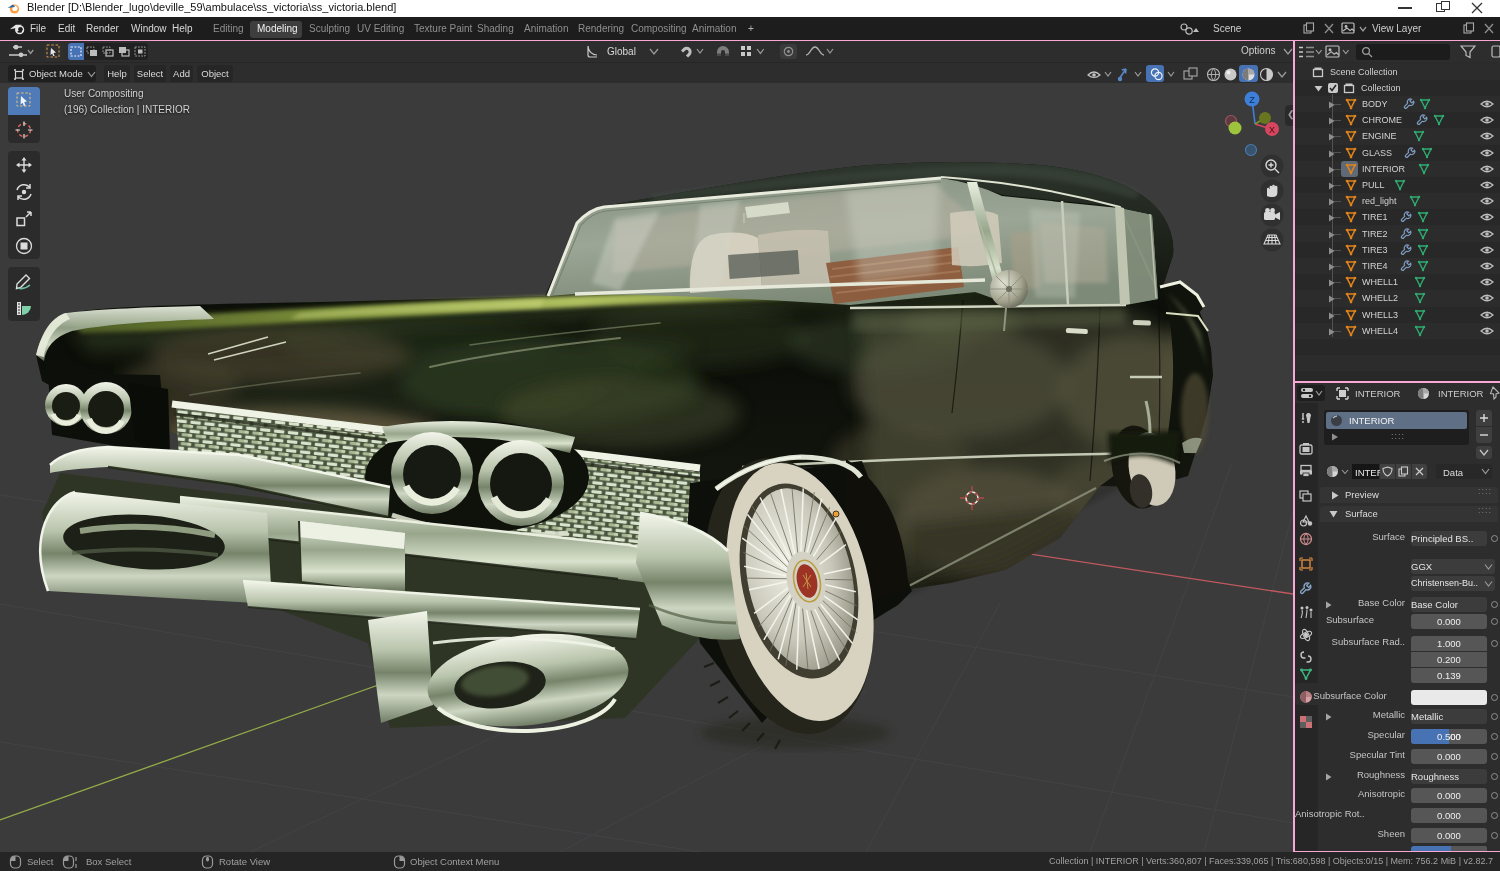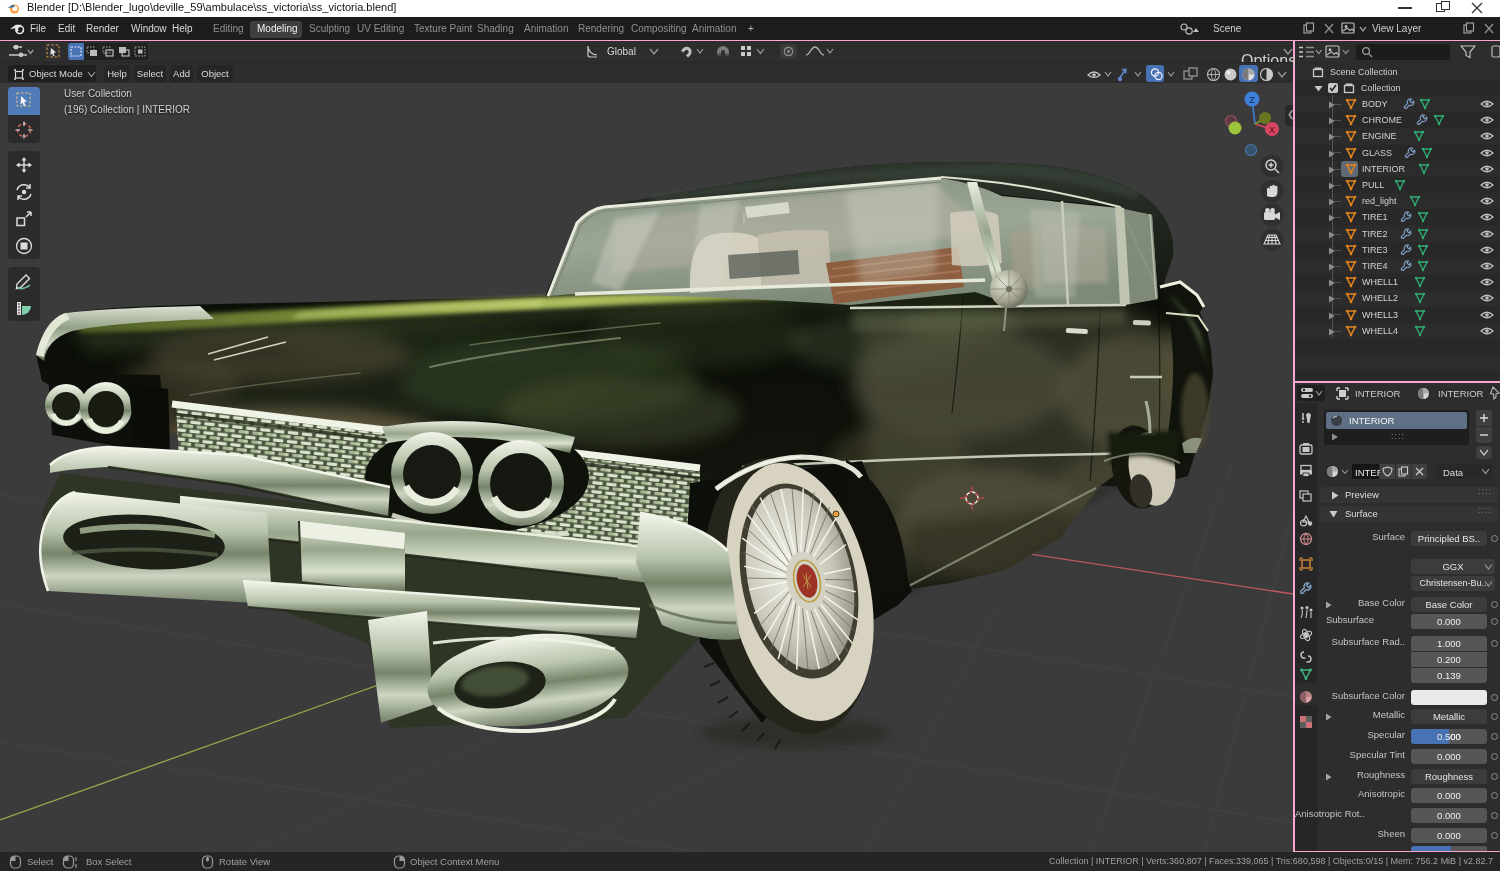--- a/index.html
+++ b/index.html
@@ -29,21 +29,21 @@
 #outbody{left:1295px;top:62px;width:205px;height:319px;background:#2b2b2b;overflow:hidden;}
 #props{left:1295px;top:383px;width:205px;height:468px;background:#2d2d2d;overflow:hidden;}
 #statusbar{left:0;top:852px;width:1500px;height:19px;background:#252525;}
 .sb{font-size:9.5px;color:#a0a0a0;top:4px;}
 .orow{left:0;width:205px;height:16px;}
 .olab{font-size:9px;color:#d2d2d2;top:3px;}
 .plab{font-size:9.5px;color:#c5c5c5;top:2.5px;}
 .pfield{background:#565656;border-radius:3px;height:15px;color:#eeeeee;font-size:9.5px;
   text-align:center;line-height:15px;}
 .pmenu{background:#3c3c3c;border-radius:3px;height:15px;color:#e6e6e6;font-size:9.5px;
-  text-align:center;line-height:15px;}
+  text-align:left;line-height:15px;}
 .dot{width:7px;height:7px;border:1px solid #909090;border-radius:50%;}
 </style>
 </head>
 <body>
 <div id="app">
 
 <div id="titlebar">
   <svg style="left:7px;top:2px" width="13" height="13" viewBox="0 0 13 13">
     <circle cx="7.5" cy="7" r="4.6" fill="#ff9d3c"></circle>
     <circle cx="7.9" cy="6.4" r="2.6" fill="#fff"></circle>
@@ -176,21 +176,21 @@
   <div style="left:780px;top:3px;width:17px;height:15px;background:#3a3a3a;border-radius:3px"></div>
   <svg style="left:783px;top:5px" width="11" height="11" viewBox="0 0 11 11">
     <circle cx="5.5" cy="5.5" r="4.2" fill="none" stroke="#8f8f8f" stroke-width="1.2"></circle>
     <circle cx="5.5" cy="5.5" r="1.4" fill="#8f8f8f"></circle>
   </svg>
   <svg style="left:805px;top:3px" width="30" height="15" viewBox="0 0 30 15">
     <path d="M1 11 C5 11 6 3 10 3 C14 3 15 11 19 11" fill="none" stroke="#b5b5b5" stroke-width="1.3"></path>
     <path d="M22 5 l3 4 3-4" fill="none" stroke="#9a9a9a" stroke-width="1.2"></path>
   </svg>
 
-  <div class="t menu" style="left:1241px;top:11px;font-size:16px;color:#d0d0d0">Options</div>
+  <div class="t menu" style="left:1241px;top:4px;font-size:10px;color:#d0d0d0">Options</div>
   <svg style="left:1283px;top:7px" width="10" height="8" viewBox="0 0 10 8">
         <path d="M1 1 l4 5 4-5" fill="none" stroke="#9a9a9a" stroke-width="1.3"></path>
       </svg>
 </div>
 
 <div id="hdr2">
   <div class="hbtn" style="left:8px;width:88px;background:#1f1f1f;text-align:left;padding-left:21px">Object Mode</div>
   <svg style="left:13px;top:6px" width="12" height="11" viewBox="0 0 12 11">
     <rect x="2.5" y="2.5" width="7" height="6.5" fill="none" stroke="#d8d8d8" stroke-width="1.2"></rect>
     <path d="M1 1 h2 M9 1 h2 M1 10 h2 M9 10 h2" stroke="#d8d8d8" stroke-width="1.6"></path>
@@ -626,21 +626,21 @@
   <path d="M3 13 L12 4 L15.5 7.5 L6.5 16.5 L2.5 17.5 Z" fill="none" stroke="#dcdcdc" stroke-width="1.4"></path>
   <path d="M4 17 Q 10 19 16 14" stroke="#6fc0a0" stroke-width="1.6" fill="none"></path>
 </svg>
 <div class="tbtn" style="top:211px;height:27px;border-radius:0 0 4px 4px"></div>
 <svg style="left:14px;top:215px" width="20" height="20" viewBox="0 0 20 20">
   <rect x="3" y="4" width="4" height="13" fill="#e0e0e0"></rect>
   <path d="M4 6 h2 M4 9 h2 M4 12 h2 M4 15 h2" stroke="#2b2b2b" stroke-width="1"></path>
   <path d="M8 17 A 9 9 0 0 0 17 8 L8 8 Z" fill="#7fcfa8"></path>
 </svg>
 
-<div class="t" style="left:64px;top:5px;font-size:10px;color:#d2d2d2;text-shadow:0 1px 2px rgba(0,0,0,.7)">User Collection</div>
+<div class="t" style="left:64px;top:5px;font-size:10px;color:#d2d2d2;text-shadow:0 1px 2px rgba(0,0,0,.7)">User Compositing</div>
 <div class="t" style="left:64px;top:21px;font-size:10px;color:#d2d2d2;text-shadow:0 1px 2px rgba(0,0,0,.7)">(196) Collection | INTERIOR</div>
 
 <svg style="left:1215px;top:2px" width="75" height="75" viewBox="0 0 75 75">
   <g stroke-width="1.6" fill="none">
     <path d="M37 14 L40 39" stroke="#3d7fd9"></path>
     <path d="M40 39 L56 44" stroke="#d6465f"></path>
     <path d="M40 39 L50 33" stroke="#7a9629"></path>
   </g>
   <circle cx="16" cy="36" r="5.5" fill="#5c3a40" stroke="#9a5560" stroke-width="1.2"></circle>
   <circle cx="20" cy="43" r="6.5" fill="#9dc43c"></circle>
@@ -1174,21 +1174,21 @@
   <div class="t pmenu" style="left:116px;top:214px;width:76px">Base Color</div>
   <div class="dot" style="left:196px;top:218px"></div>
   <div class="t plab" style="left:0;top:231px;width:110px;text-align:center">Subsurface</div>
   <div class="t pfield" style="left:116px;top:231px;width:76px">0.000</div>
   <div class="dot" style="left:196px;top:235px"></div>
   <div class="t plab" style="left:0;top:253px;width:110px;text-align:right">Subsurface Rad..</div>
   <div class="t pfield" style="left:116px;top:253px;width:76px;border-radius:3px 3px 0 0;height:15px">1.000</div>
   <div class="dot" style="left:196px;top:257px"></div>
   <div class="t pfield" style="left:116px;top:269px;width:76px;border-radius:0;height:15px">0.200</div>
   <div class="t pfield" style="left:116px;top:285px;width:76px;border-radius:0 0 3px 3px;height:15px">0.139</div>
-  <div class="t plab" style="left:0;top:307px;width:110px;text-align:right">Subsurface Color</div>
+  <div class="t plab" style="left:0;top:307px;width:110px;text-align:center">Subsurface Color</div>
   <div style="left:116px;top:307px;width:76px;height:15px;background:#e9e9e9;border-radius:3px"></div>
   <div class="dot" style="left:196px;top:311px"></div>
   <svg style="left:30px;top:330px" width="7" height="8" viewBox="0 0 7 8">
         <path d="M1 0.5 L6.5 4 L1 7.5 Z" fill="#a5a5a5"></path>
       </svg>
   <div class="t plab" style="left:0;top:326px;width:110px;text-align:right">Metallic</div>
   <div class="t pmenu" style="left:116px;top:326px;width:76px">Metallic</div>
   <div class="dot" style="left:196px;top:330px"></div>
   <div class="t plab" style="left:0;top:346px;width:110px;text-align:right">Specular</div>
   <div class="t pfield" style="left:116px;top:346px;width:76px">0.500</div>

